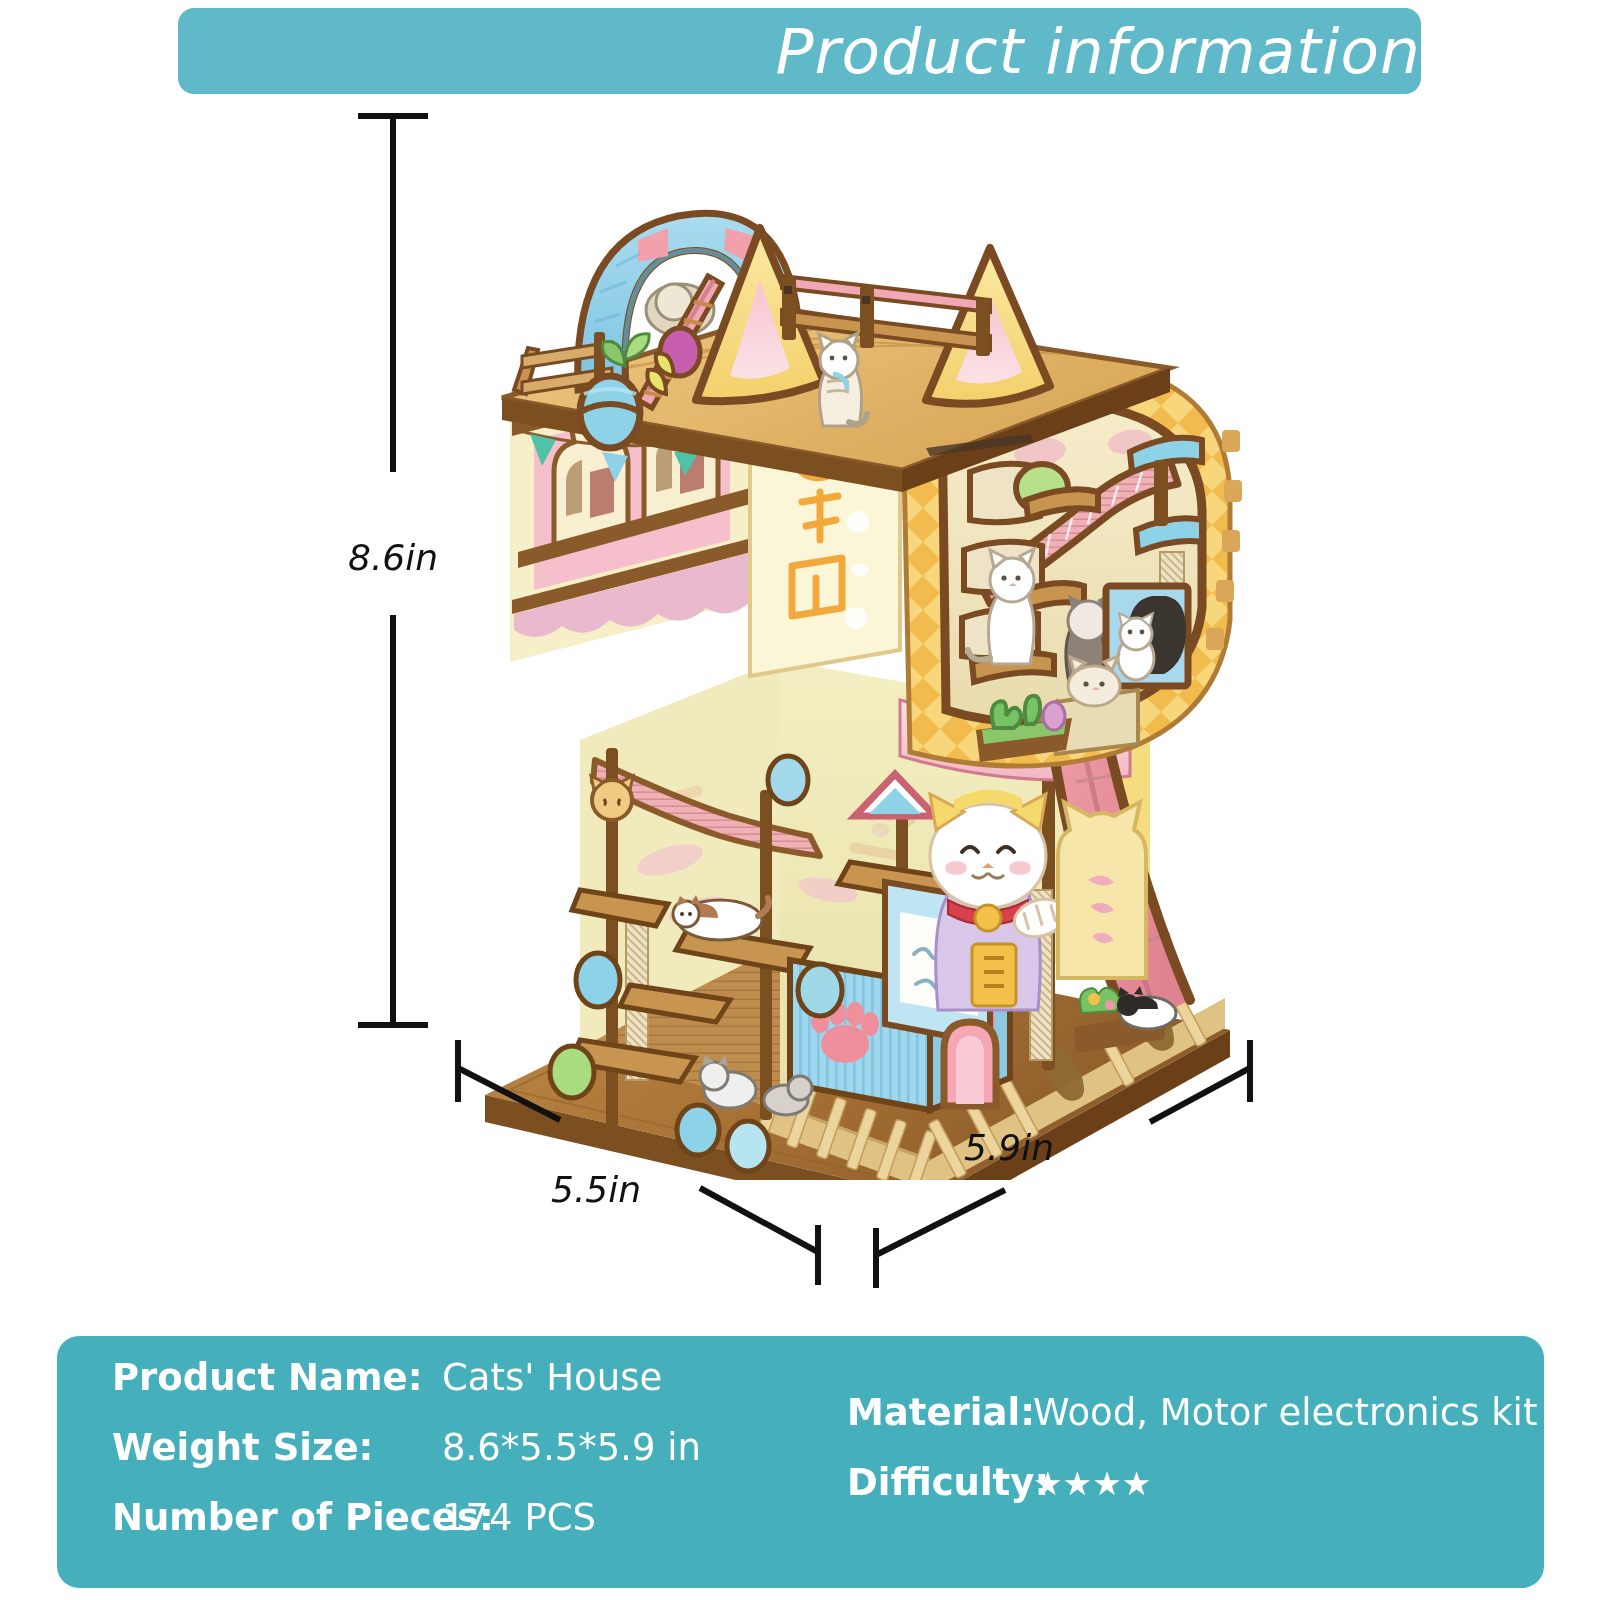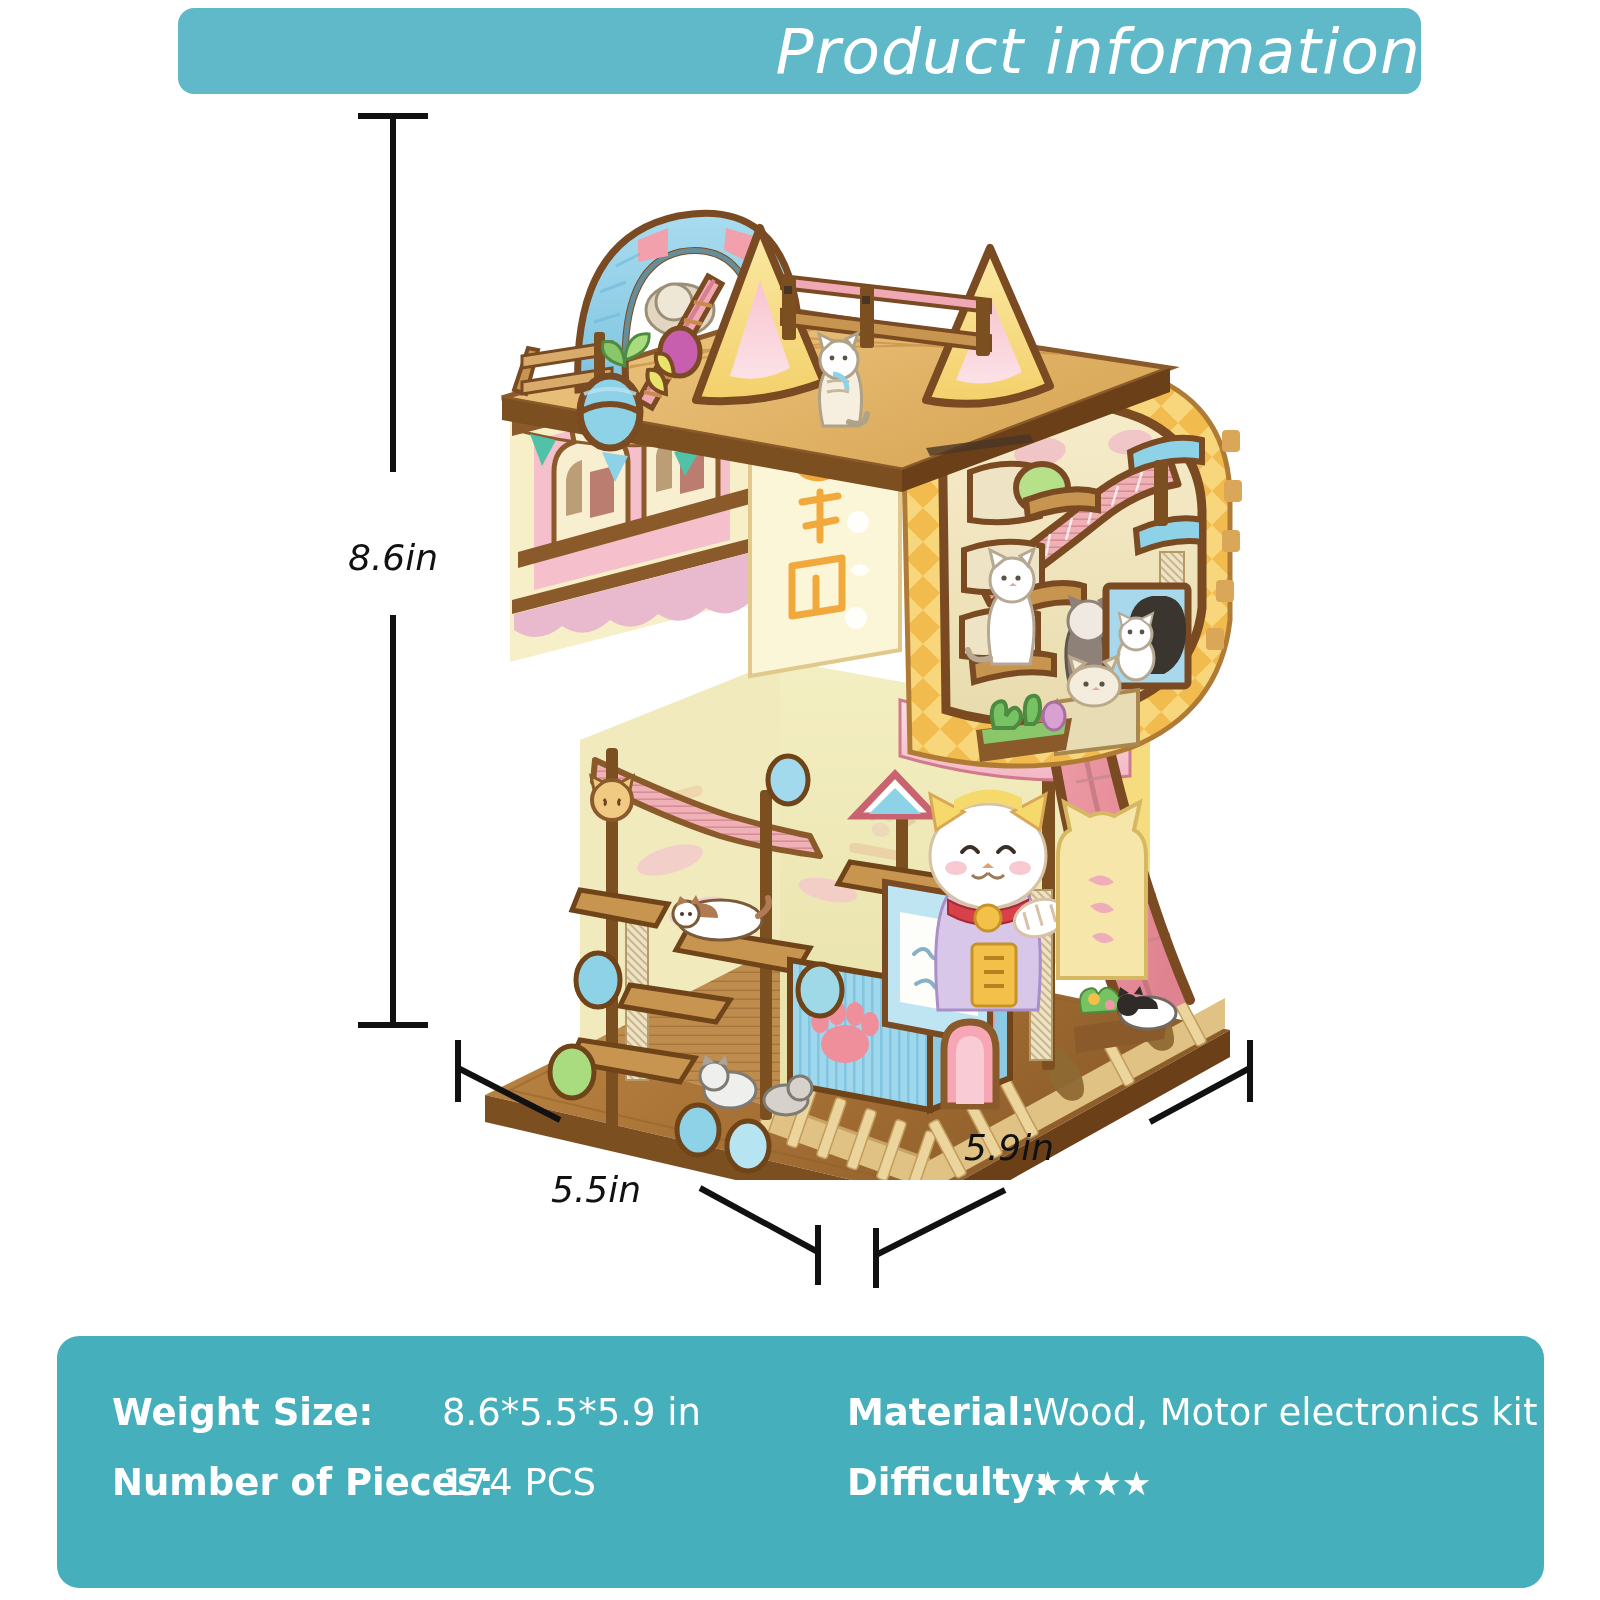--- a/index.html
+++ b/index.html
@@ -751,20 +751,24 @@
 
   <div class="dim-label" id="dim-height-label">8.6in</div>
   <div class="dim-label" id="dim-depth-label">5.5in</div>
   <div class="dim-label" id="dim-width-label">5.9in</div>
 </div>
 
 <div id="info-panel">
 
   <div class="info-col" id="info-col-left">
     <div class="info-row">
+      <span class="info-key">Product Name:</span>
+      <span class="info-val">Cats' House</span>
+    </div>
+    <div class="info-row">
       <span class="info-key">Weight Size:</span>
       <span class="info-val">8.6*5.5*5.9 in</span>
     </div>
     <div class="info-row">
       <span class="info-key">Number of Pieces:</span>
       <span class="info-val">174 PCS</span>
     </div>
   </div>
 
   <div class="info-col" id="info-col-right">

